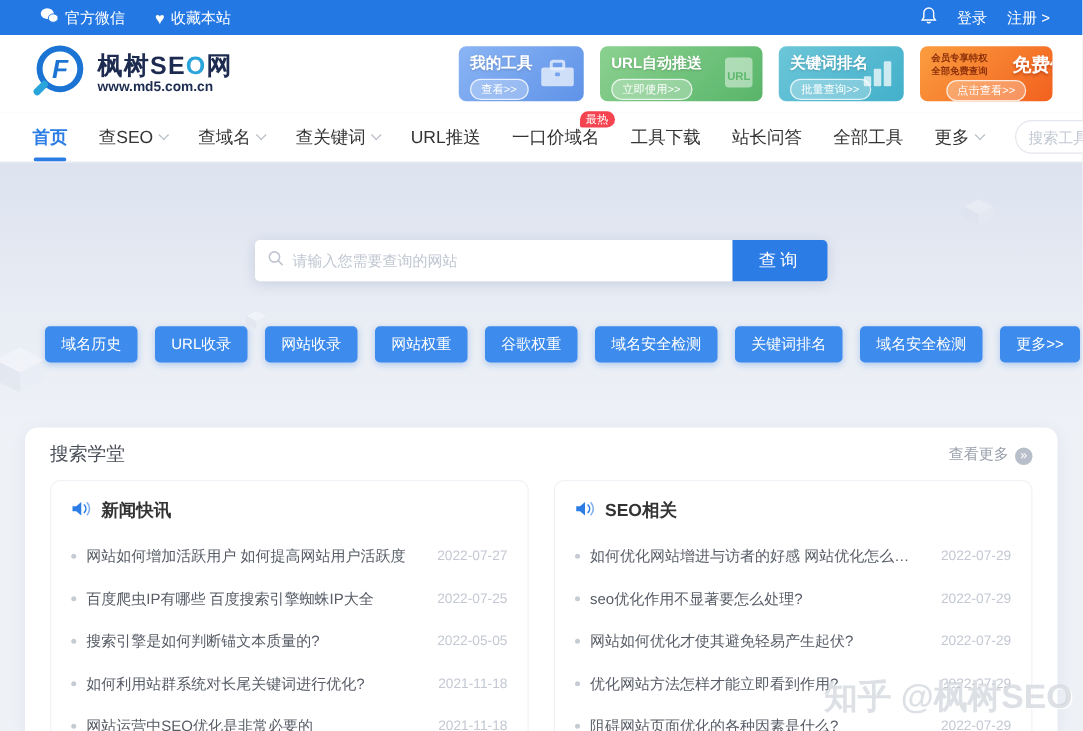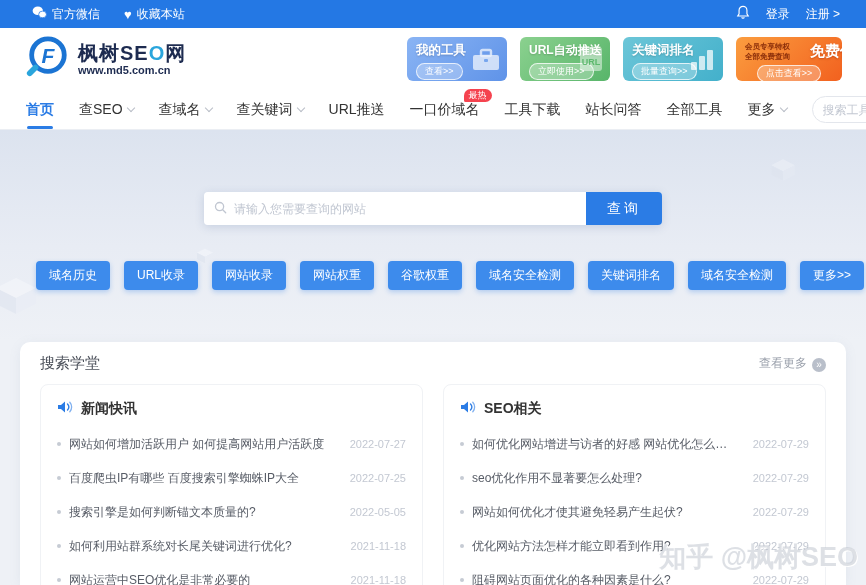--- a/index.html
+++ b/index.html
@@ -23,24 +23,24 @@
   .logo-text .url { font-size:11px; font-weight:bold; color:#1d2b50; }
   .banners { margin-left:auto; display:flex; gap:13px; }
   .banner { width:100px; height:44px; border-radius:6px; position:relative; color:#fff;
     padding:5px 9px; cursor:pointer; overflow:hidden; flex-shrink:0; }
   .banner .bt { font-size:12.5px; font-weight:bold; text-shadow:0 1px 2px rgba(0,0,0,.18); white-space:nowrap; }
   .banner .pill { display:inline-block; margin-top:4px; font-size:9px; line-height:1;
     padding:3px 8px; background:rgba(255,255,255,.28); border:1px solid rgba(255,255,255,.75);
     border-radius:9px; white-space:nowrap; }
   .banner .corner { position:absolute; right:6px; bottom:5px; opacity:.85; }
   .banner-1 { background:linear-gradient(135deg,#8ab4f4,#5f93e8); }
-  .banner-2 { background:linear-gradient(135deg,#8bd18f,#58b56a); width:90px; }
+  .banner-2 { background:linear-gradient(135deg,#8bd18f,#58b56a); width:130px; }
   .banner-3 { background:linear-gradient(135deg,#6cc6d8,#43b0cb); }
   .banner-4 { background:linear-gradient(135deg,#fb9d3f,#f2611f); width:106px; text-align:center; }
-  .b4-top { display:flex; align-items:center; gap:20px; justify-content:flex-start; }
+  .b4-top { display:flex; align-items:flex-end; gap:20px; justify-content:flex-start; }
   .b4-small { font-size:7.5px; line-height:1.3; color:#8c2f0a; font-weight:bold; text-align:left; white-space:nowrap; }
   .b4-big { font-size:15px; font-weight:bold; text-shadow:0 1px 2px rgba(160,40,0,.5); white-space:nowrap; }
   .b4 .pill { margin-top:2px; }
   
   .nav { height:40px; background:#fff; border-bottom:1px solid #ebeef3;
     display:flex; align-items:center; padding:0 26px; gap:25px; }
   .nav-item { font-size:14px; color:#333; display:flex; align-items:center; gap:5px;
     position:relative; cursor:pointer; white-space:nowrap; }
   .nav-item.active { color:#2b7ce5; font-weight:bold; }
   .nav-item.active::after { content:""; position:absolute; left:50%; transform:translateX(-50%);

